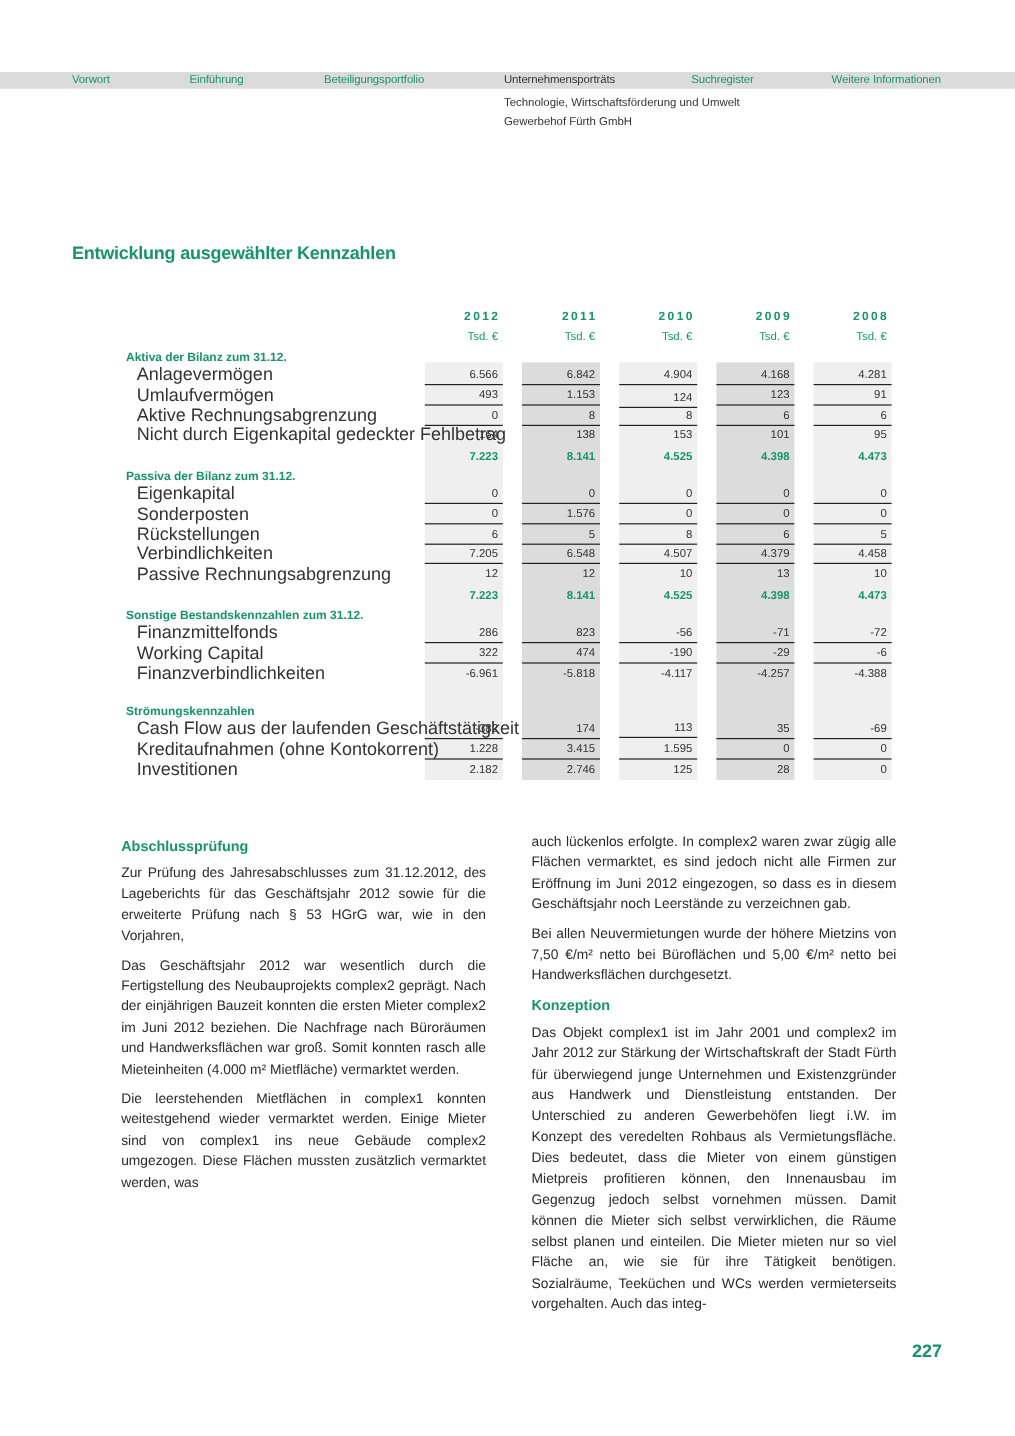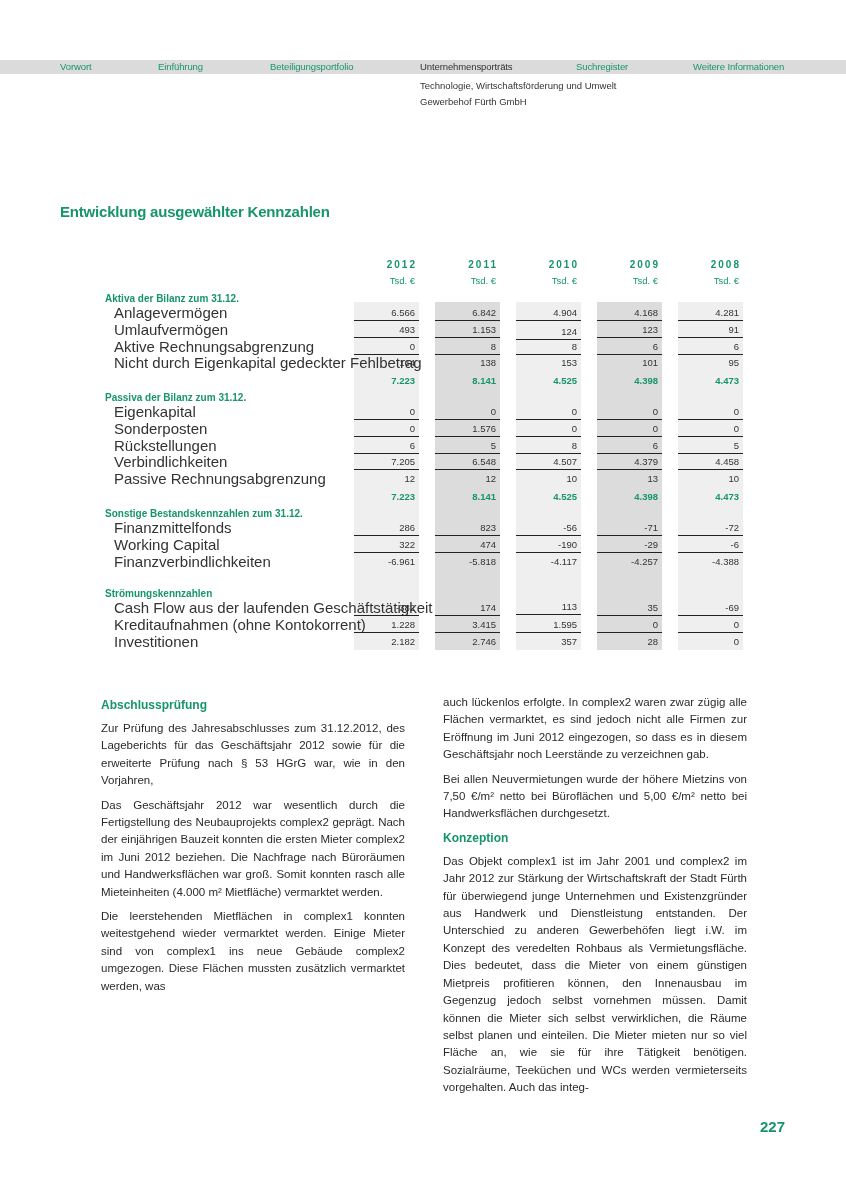--- a/index.html
+++ b/index.html
@@ -160,21 +160,21 @@
     <div class="cell ruled" style="left: 678px; top: 599px;">-69</div>
     <div class="row-label" style="top: 615.8px;">Kreditaufnahmen (ohne Kontokorrent)</div>
     <div class="cell ruled" style="left: 354px; top: 615.8px;">1.228</div>
     <div class="cell ruled" style="left: 435px; top: 615.8px;">3.415</div>
     <div class="cell ruled" style="left: 516px; top: 615.8px;">1.595</div>
     <div class="cell ruled" style="left: 597px; top: 615.8px;">0</div>
     <div class="cell ruled" style="left: 678px; top: 615.8px;">0</div>
     <div class="row-label" style="top: 632.6px;">Investitionen</div>
     <div class="cell" style="left: 354px; top: 632.6px;">2.182</div>
     <div class="cell" style="left: 435px; top: 632.6px;">2.746</div>
-    <div class="cell" style="left: 516px; top: 632.6px;">357</div>
+    <div class="cell" style="left: 516px; top: 632.6px;">125</div>
     <div class="cell" style="left: 597px; top: 632.6px;">28</div>
     <div class="cell" style="left: 678px; top: 632.6px;">0</div>
   </div>
 
 <div class="text-col" style="left:101px; top:697px">
   <h3>Abschlussprüfung</h3>
   <p>Zur Prüfung des Jahresabschlusses zum 31.12.2012, des Lageberichts für das Geschäftsjahr 2012 sowie für die erweiterte Prüfung nach § 53 HGrG war, wie in den Vorjahren,</p>
   <p>Das Geschäftsjahr 2012 war wesentlich durch die Fertigstellung des Neubauprojekts complex2 geprägt. Nach der einjährigen Bauzeit konnten die ersten Mieter complex2 im Juni 2012 beziehen. Die Nachfrage nach Büroräumen und Handwerksflächen war groß. Somit konnten rasch alle Mieteinheiten (4.000 m² Mietfläche) vermarktet werden.</p>
   <p>Die leerstehenden Mietflächen in complex1 konnten weitestgehend wieder vermarktet werden. Einige Mieter sind von complex1 ins neue Gebäude complex2 umgezogen. Diese Flächen mussten zusätzlich vermarktet werden, was</p>
 </div>

